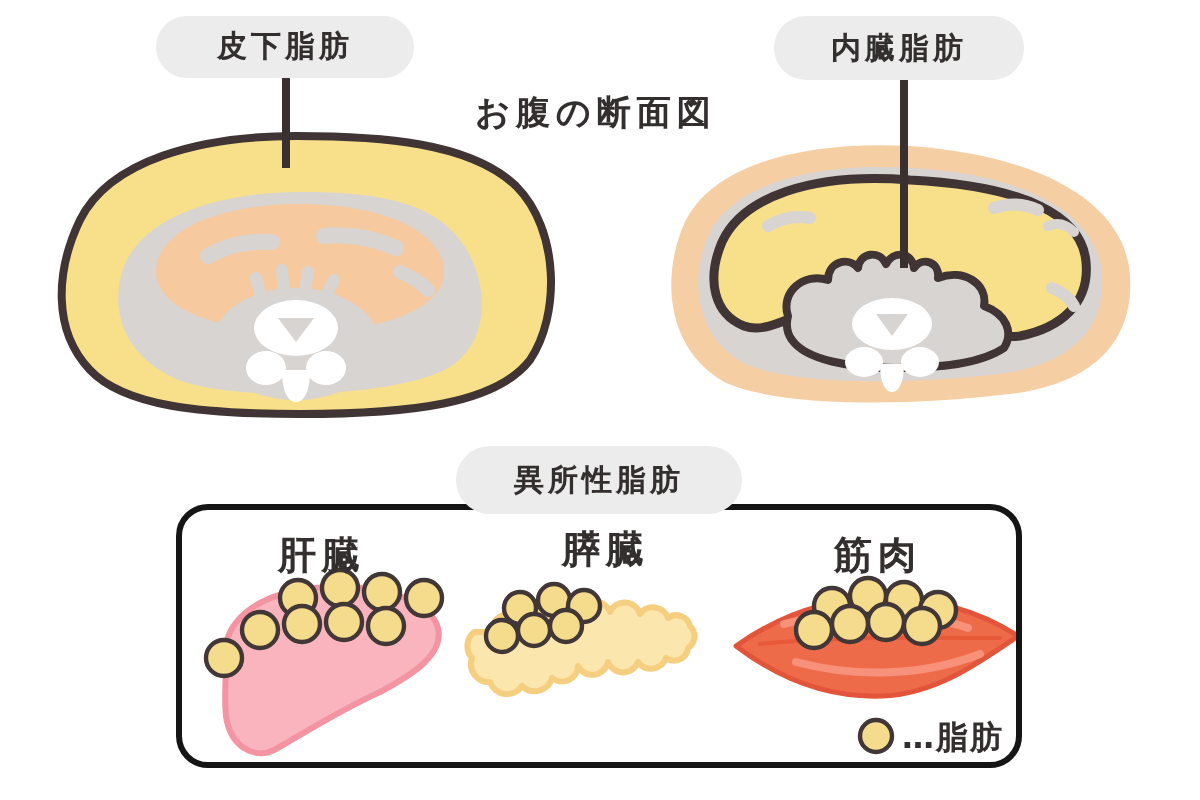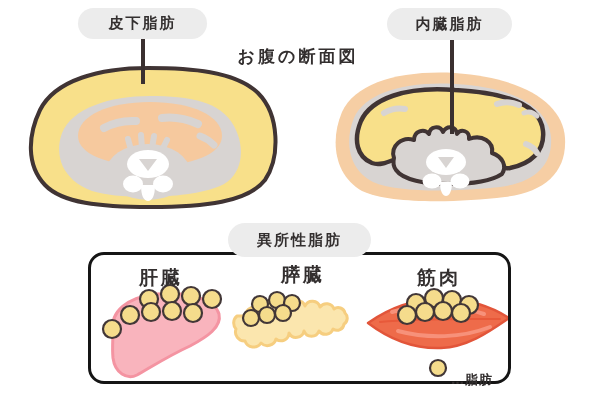--- a/index.html
+++ b/index.html
@@ -19,21 +19,21 @@
   }
   .ectopic-box{
     position:absolute;left:88px;top:252px;width:417px;height:126px;
     border:3.5px solid #151515;border-radius:16px;z-index:1;background:transparent;
   }
   .organ-label{
     position:absolute;width:64px;text-align:center;font-weight:bold;
     font-size:19px;letter-spacing:3px;color:#332f2f;
   }
   .legend-text{
-    position:absolute;left:360px;top:116px;font-weight:bold;font-size:13px;
+    position:absolute;left:360px;top:104px;font-weight:bold;font-size:16px;
     letter-spacing:1px;color:#332f2f;
   }
   .fat-dot{fill:#f5dc8c;stroke:#423737;stroke-width:2.2;}
   .gray{fill:#d8d4d2;}
   .gray-stroke{stroke:#d8d4d2;stroke-linecap:round;fill:none;}
 </style>
 </head>
 <body>
 
 <div class="canvas">

